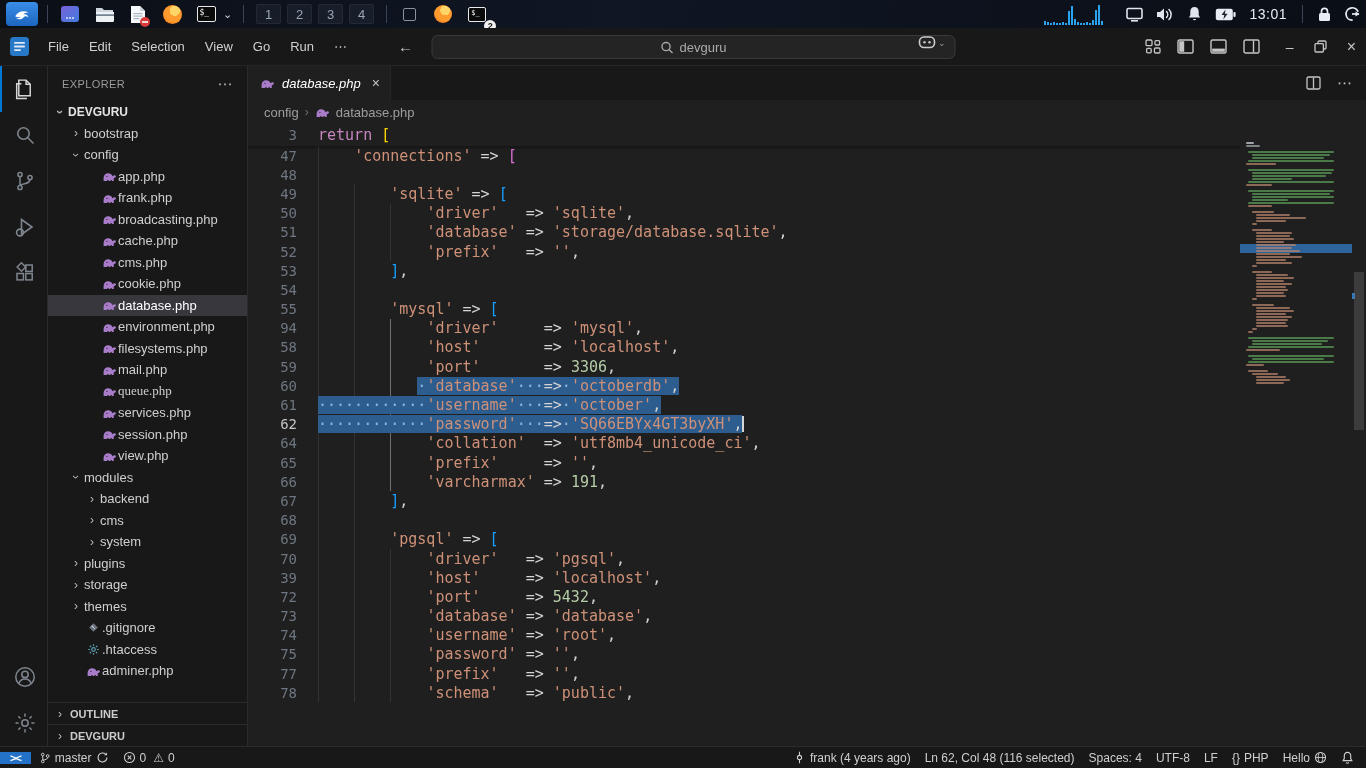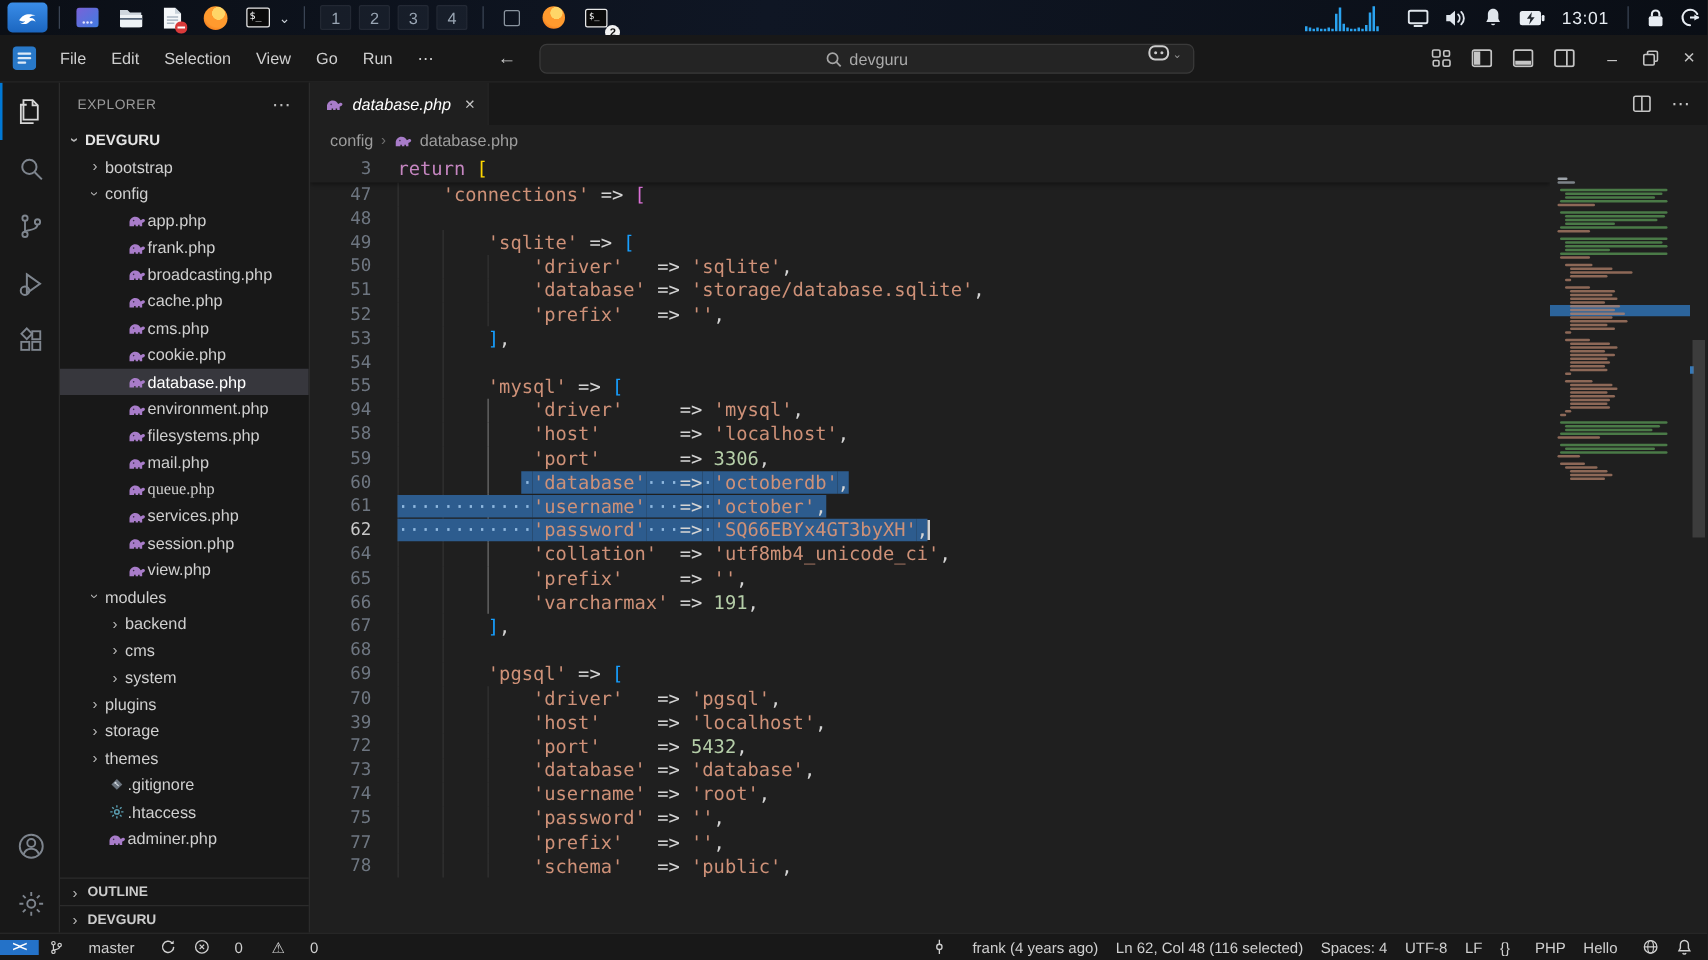--- a/index.html
+++ b/index.html
@@ -90,21 +90,21 @@
 #mm-sel{position:absolute;left:0;right:0;top:120px;height:9px;background:#2d6ca8;opacity:.9}
 #scrollbar{position:absolute;top:0;bottom:0;right:0;width:14px;z-index:5}
 #sb-slider{position:absolute;left:2px;right:2px;top:148px;height:158px;background:rgba(121,121,121,.32)}
 #sb-mark{position:absolute;left:0;width:3px;top:169px;height:6px;background:#3478b8}
 
 
 #statusbar{height:22px;background:#181818;border-top:1px solid #2b2b2b;display:flex;align-items:center;
   font-size:12px;color:#cfcfcf}
 #remote{height:100%;background:#2472c8;color:#fff;display:flex;align-items:center;padding:0 10px;
   font-weight:bold;font-size:11px;letter-spacing:-1px}
-.sb-item{display:flex;gap:20px;padding:0 6px;height:100%}
+.sb-item{display:flex;gap:4px;padding:0 6px;height:100%}
 #sb-left{display:flex;align-items:center;gap:2px}
 #sb-right{margin-left:auto;display:flex;align-items:center;gap:2px;padding-right:6px}
 </style>
 </head>
 <body>
 
 <div id="taskbar">
   <div class="kali-btn">
     <svg width="18" height="18" viewBox="0 0 24 24">
       <path d="M3 15c4-7 11-8 18-5-4-.4-6 .8-7 2.6 4-.8 6 1.4 6.6 4-2.4-2.2-5-1.8-7 .4-2.4 2.6-7 2.6-9.6.6 2.8.6 4.8-.4 5.6-2C7 16.8 4.8 16 3 15z" fill="#fff"></path>

